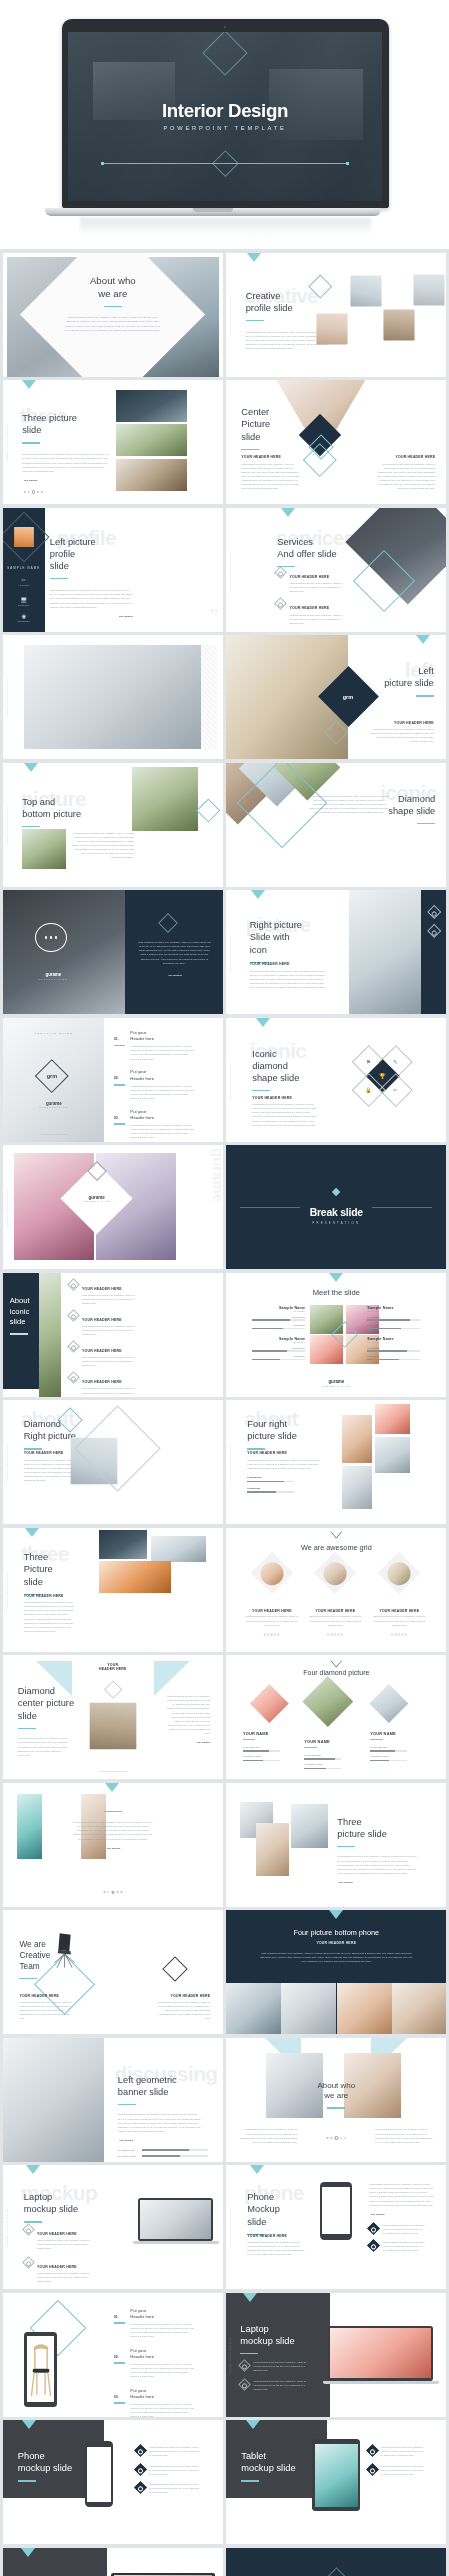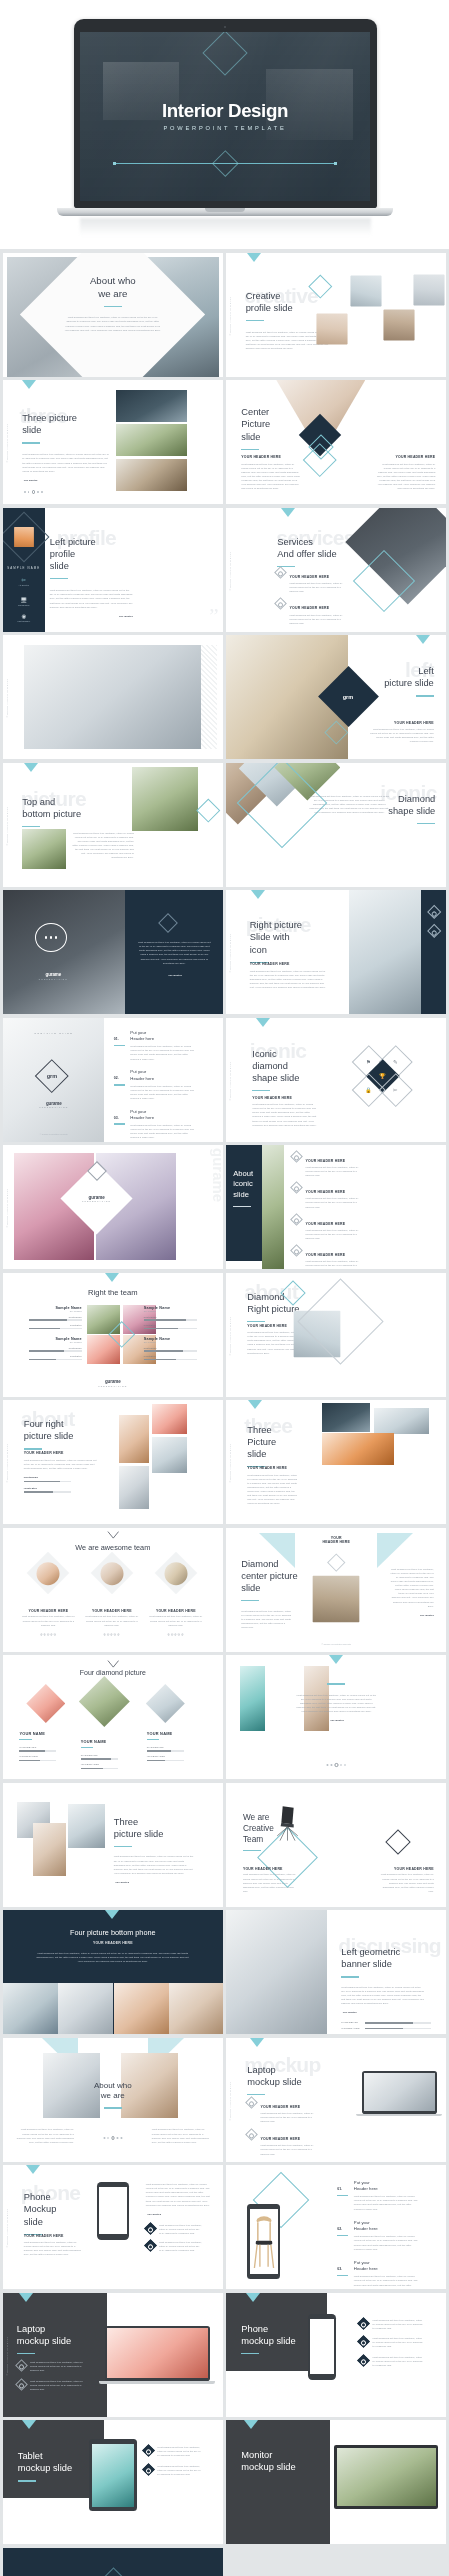--- a/index.html
+++ b/index.html
@@ -11,21 +11,21 @@
   body { width: 450px; overflow-x: hidden; }
 
   
   .hero {
     width: 450px; height: 249px;
     background: #ffffff;
     position: relative;
     display: flex; align-items: flex-start; justify-content: center;
     padding-top: 19.4px;
   }
-  .laptop { position: relative; width: 303px; }
+  .laptop { position: relative; width: 327px; }
   .lid {
     background: #2b2f33;
     border-radius: 9.7px 9.7px 2.8px 2.8px;
     padding: 6.2px 6.2px 7.6px 6.2px;
     box-shadow: 0 1.4px 4.2px rgba(0,0,0,.22);
   }
   .camera {
     width: 2.8px; height: 2.8px; border-radius: 50%;
     background: #4b5056; margin: 0 auto 3.5px auto;
   }
@@ -571,20 +571,29 @@
       <span style="transform:rotate(-45deg);text-align:center;">
         <span style="display:block;font-size:4.5px;font-weight:bold;color:#3d4450;">gurame</span>
         <span style="display:block;font-size:2.1px;color:#8f979f;letter-spacing:1.1px;">PRESENTATION</span>
       </span>
     </div>
     <div class="dmd dmd-out" style="width:14px;height:14px;left:87px;top:19.4px;border-color:#9aa2ab;"></div>
     <div class="vlabel">© Gurame Presentation Template</div>
     <div style="position:absolute;right:-4.2px;top:2.8px;font-size:15px;color:#f0f2f3;font-weight:bold;writing-mode:vertical-rl;">gurame</div>
   </div>
 
+  <div class="slide dark-bg">
+    <div style="position:absolute;inset:0;display:flex;flex-direction:column;align-items:center;justify-content:center;">
+      <div style="width:6.2px;height:6.2px;background:#8fd0da;transform:rotate(45deg);margin-bottom:12.5px;"></div>
+      <div style="color:#fff;font-size:10.4px;font-weight:bold;letter-spacing:-0.2px;">Break slide</div>
+      <div style="color:#b9c8d2;font-size:2.8px;letter-spacing:2.2px;margin-top:2.8px;">PRESENTATION</div>
+    </div>
+    <div style="position:absolute;left:14px;top:50%;width:60px;height:0.7px;background:#5c6f7d;"></div>
+    <div style="position:absolute;right:14px;top:50%;width:60px;height:0.7px;background:#5c6f7d;"></div>
+  </div>
 
   <div class="slide">
     <div class="dark-bg" style="position:absolute;left:0;top:0;width:36px;height:116px;"></div>
     <div style="position:absolute;left:7px;top:23.5px;width:28px;">
       <div class="h1 white" style="font-size:7.6px;line-height:1.4;">About<br>iconic<br>slide</div>
       <div class="rule" style="background:#cfdae1;"></div>
     </div>
     <div class="ph p7" style="left:36px;top:0;width:22px;height:124px;"></div>
     <div style="position:absolute;left:66px;top:7px;width:87px;">
       <div class="row-item" style="margin-bottom:4.8px;">
@@ -613,21 +622,21 @@
         <span style="width:57px;">
           <span class="subh">YOUR HEADER HERE</span>
           <div class="body" style="margin-top:2.1px;">Most designers set their type arbitrarily, either by pulling values out of the sky or by adhering to a baseline grid.</div>
         </span>
       </div>
     </div>
   </div>
 
   <div class="slide">
     <div class="tri" style="left:50%;margin-left:-7.6px;"></div>
-    <div style="position:absolute;left:0;right:0;top:15px;text-align:center;font-size:7.6px;color:#3d4450;">Right the team</div>
+    <div style="position:absolute;left:0;right:0;top:15px;text-align:center;font-size:7.6px;color:#3d4450;">Meet the slide</div>
     <div class="ph p7" style="left:84px;top:32px;width:33px;height:29px;"></div>
     <div class="ph p9" style="left:120px;top:32px;width:33px;height:29px;"></div>
     <div class="ph p18" style="left:84px;top:62px;width:33px;height:29px;"></div>
     <div class="ph p16" style="left:120px;top:62px;width:33px;height:29px;"></div>
     <div class="dmd dmd-out" style="width:19.4px;height:19.4px;left:109px;top:52px;"></div>
     <div style="position:absolute;left:26px;top:33px;width:53px;text-align:right;">
       <div class="teamcard" style="text-align:right;">
         <div class="nm" style="font-size:3.7px;">Sample Name</div>
         <div class="rl">Co. Founder</div>
       </div>
@@ -755,21 +764,21 @@
     <div class="ph p11" style="left:148px;top:8.3px;width:55px;height:26px;"></div>
     <div class="ph p12" style="left:96px;top:33px;width:72px;height:32px;"></div>
   </div>
 
   <div class="slide">
     <div style="position:absolute;left:50%;top:1.4px;margin-left:-6.2px;width:12.5px;height:8.3px;">
       <svg viewBox="0 0 20 14" width="12.5" height="8.3">
           <path d="M1 1 L10 12 L19 1" fill="none" stroke="#3d4450" stroke-width="1.2"></path>
         </svg>
     </div>
-    <div style="position:absolute;left:0;right:0;top:15px;text-align:center;font-size:7.3px;color:#3d4450;">We are awesome team</div>
+    <div style="position:absolute;left:0;right:0;top:15px;text-align:center;font-size:7.3px;color:#3d4450;">We are awesome grid</div>
     <div style="position:absolute;left:16.6px;top:30px;width:58px;text-align:center;">
       <div class="dmd" style="position:relative;display:inline-block;width:30px;height:30px;background:#f1f3f4;margin:0 auto;">
         <div class="p16" style="position:absolute;inset:3.5px;transform:rotate(-45deg);border-radius:50%;"></div>
       </div>
       <div style="height:15px;"></div>
       <div class="subh" style="margin-top:4.2px;">YOUR HEADER HERE</div>
       <div class="body c" style="margin-top:2.8px;">Most designers set their type arbitrarily, either by pulling values out of the sky or by adhering to a baseline grid.</div>
       <div class="stars" style="margin-top:4.2px;">◎◎◎◎◎</div>
     </div>
     <div style="position:absolute;left:80px;top:30px;width:58px;text-align:center;">

